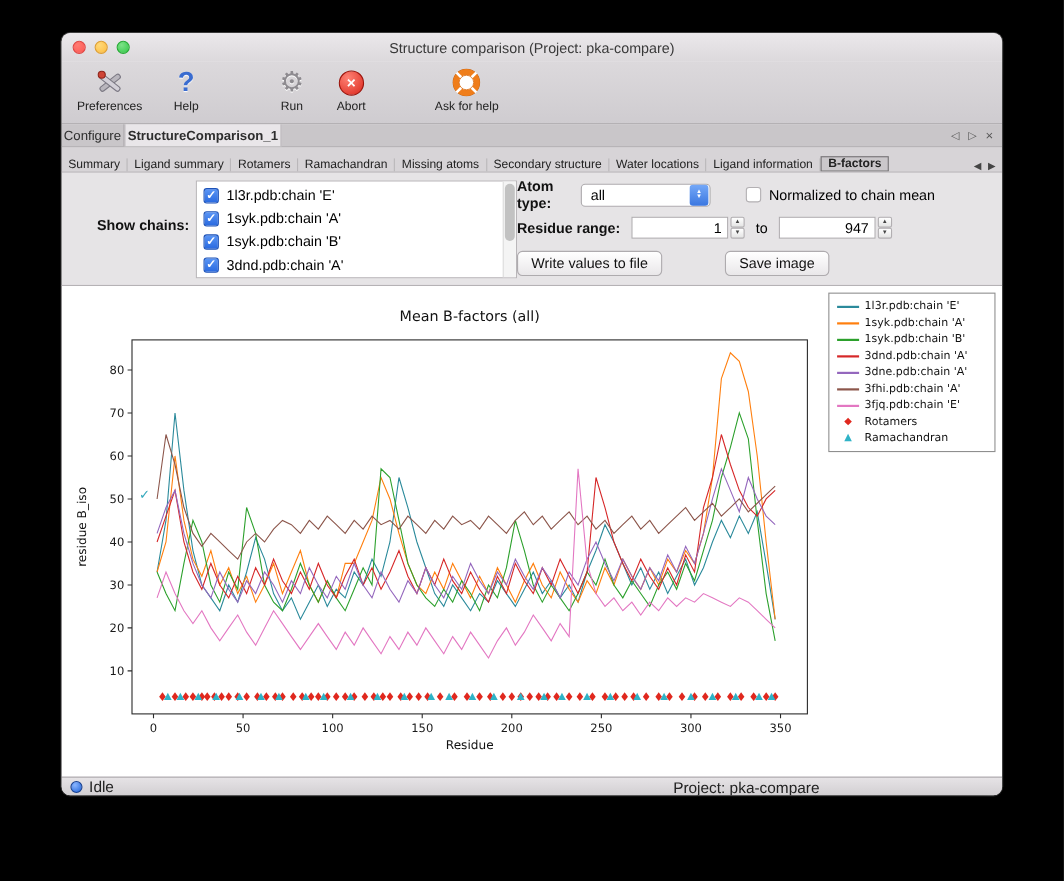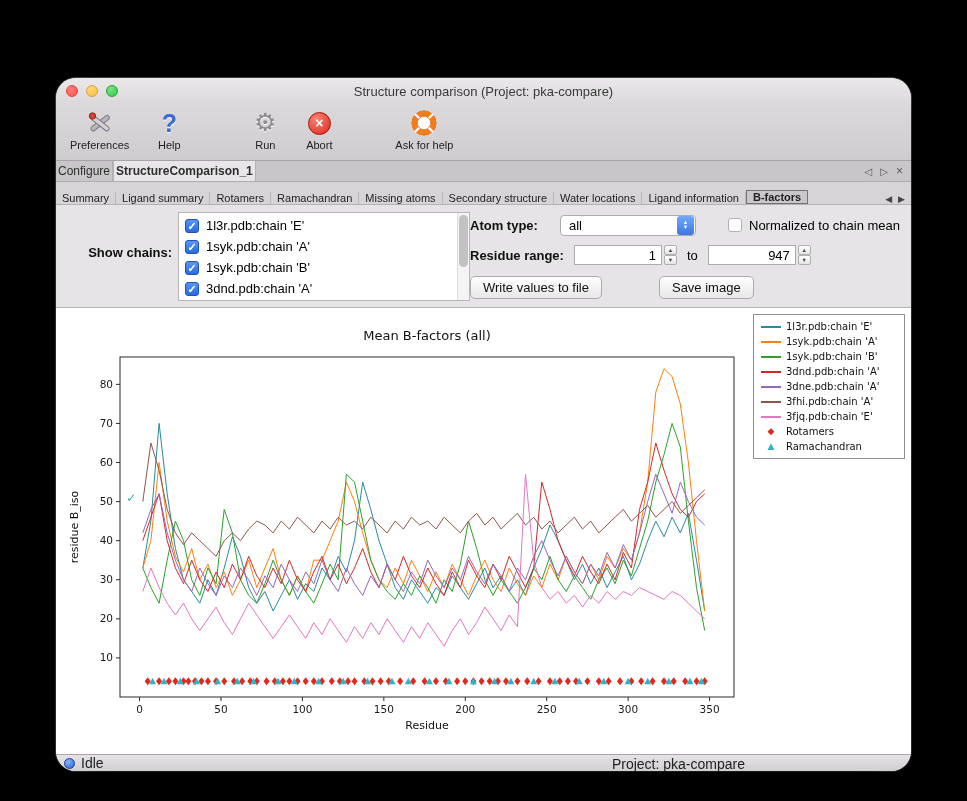--- a/index.html
+++ b/index.html
@@ -1,19 +1,19 @@
 <!DOCTYPE html>
 <html><head>
 <meta charset="utf-8">
 <style>
   * { box-sizing: border-box; margin: 0; padding: 0; }
   html,body { width: 967px; height: 801px; background:#000; font-family:"Liberation Sans", sans-serif; overflow:hidden; }
   .window { position:absolute; left:56px; top:30px; width:855px; height:693px; background:#ece9ec;
-            border-radius:20px; overflow:hidden; box-shadow:0 18px 50px rgba(0,0,0,.85), 0 0 0 1px #4a4a4a;
-            display:flex; flex-direction:column;margin-top:48px; }
+            border-radius:8px; overflow:hidden; box-shadow:0 18px 50px rgba(0,0,0,.85), 0 0 0 1px #4a4a4a;
+            display:flex; flex-direction:column; }
 
   
   .titlebar { height:26px; background:linear-gradient(#ebe8eb,#dcd9dc); position:relative;
               display:flex; align-items:center; justify-content:center; flex:0 0 auto; }
   .traffic { position:absolute; left:10px; top:7px; display:flex; gap:8px; }
   .tl { width:12px; height:12px; border-radius:50%; display:inline-block; }
   .tl.red   { background:radial-gradient(circle at 35% 30%, #ff7b72, #fc5753); border:1px solid #df4744; }
   .tl.yellow{ background:radial-gradient(circle at 35% 30%, #ffd97a, #fdbc40); border:1px solid #de9f34; }
   .tl.green { background:radial-gradient(circle at 35% 30%, #7ce287, #33c748); border:1px solid #27aa35; }
   .title { font-size:13px; color:#393939; }
@@ -59,22 +59,22 @@
   .cb.checked { background:linear-gradient(#5a95f5,#2a6ae0); border:1px solid #1d52b8; color:#fff;
                 font-size:11px; line-height:13px; text-align:center; font-weight:bold; }
   .cb.un { background:#fff; border:1px solid #b3b0b3; }
   .chain-row .txt { margin-left:7px; font-size:13px; color:#000; }
   .chain-scroll { width:12px; background:#f4f4f4; border-left:1px solid #dcdcdc; position:relative; }
   .chain-thumb { position:absolute; top:2px; left:1px; width:9px; height:52px; border-radius:5px; background:#c2c2c2; }
 
   .ctl-right { position:absolute; left:414px; top:8px; right:6px; }
   .ctl-row { display:flex; align-items:center; height:24px; }
   .ctl-row + .ctl-row { margin-top:6px; }
-  .atom-lbl { width:90px; }
-  .combo { width:136px; height:21px; background:#fff; border:1px solid #aeabae; border-radius:4px;
+  .atom-lbl { width:58px; }
+  .combo { width:118px; height:21px; background:#fff; border:1px solid #aeabae; border-radius:4px;
            display:flex; align-items:center; position:relative; }
   .combo .val { flex:1; padding-left:8px; font-size:13px; }
   .combo .caps { width:17px; height:19px; margin-right:1px; border-radius:3px;
                  background:linear-gradient(#74a8f8,#3b77e0); display:flex; flex-direction:column;
                  align-items:center; justify-content:center; color:#fff; }
   .combo .caps span { font-size:5.5px; line-height:5px; }
   .norm-group { display:flex; align-items:center; margin-left:32px; }
   .norm-group .txt { margin-left:7px; }
   .rr-lbl { width:104px; }
   .num-field { width:88px; height:20px; border:1px solid #aeabae; background:#fff; font-size:13px;

